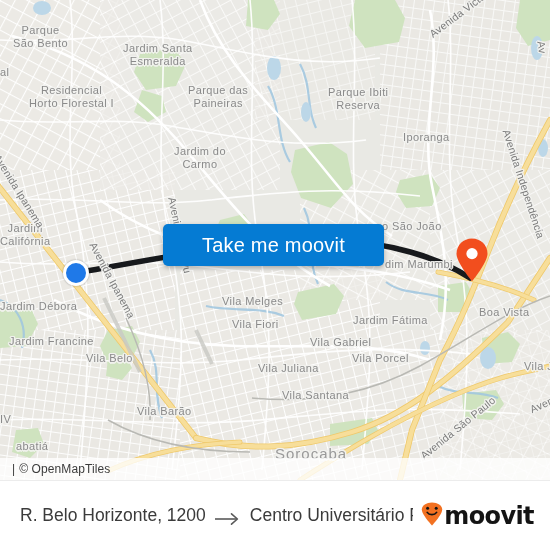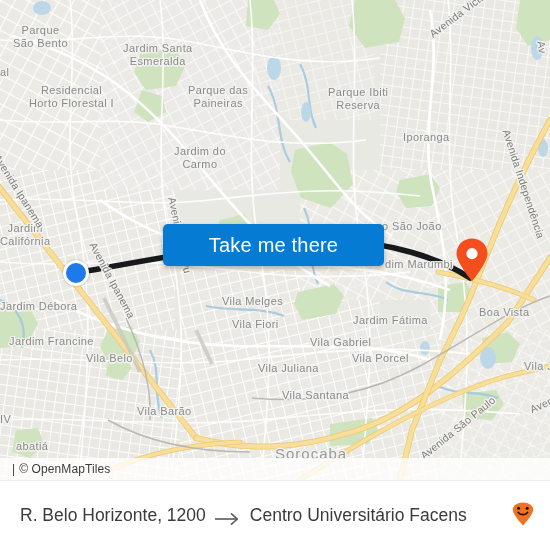--- a/index.html
+++ b/index.html
@@ -319,21 +319,21 @@
     <div id="origin-marker" style="left:63px;top:260px;"></div>
 
     <div id="dest-marker" style="left:455px;top:238px;">
       <svg viewBox="0 0 34 44" width="34" height="44">
         <path d="M17 43.2 C 17 43.2 32.5 24.6 32.5 15.8 C 32.5 7.1 25.6 0.6 17 0.6 C 8.4 0.6 1.5 7.1 1.5 15.8 C 1.5 24.6 17 43.2 17 43.2 Z" fill="#f24e1e"></path>
         <circle cx="17" cy="15.6" r="5.6" fill="#ffffff"></circle>
       </svg>
     </div>
 
     <button id="take-me-there">
-      <span>Take me there</span>
+      <span>Take me moovit</span>
     </button>
 
     <div id="attribution">
       <span class="attr-sep">|</span>
       <span>© OpenMapTiles</span>
     </div>
   </div>
 
   <div id="footer">
     <div id="route-summary">
@@ -348,16 +348,17 @@
     </div>
     <div id="moovit-logo">
       <span>
         <svg width="22" height="24" viewBox="0 0 22 24" aria-hidden="true">
           <path d="M11 23.4 C 11 23.4 21.2 12.6 21.2 7.4 C 21.2 3.3 16.6 0.4 11 0.4 C 5.4 0.4 0.8 3.3 0.8 7.4 C 0.8 12.6 11 23.4 11 23.4 Z" fill="#f27121"></path>
           <circle cx="6.6" cy="6.2" r="1.5" fill="#141414"></circle>
           <circle cx="15.2" cy="6.2" r="1.5" fill="#141414"></circle>
           <path d="M6.2 10.4 C 8.2 13.4, 13.6 13.4, 15.6 10.4" stroke="#141414" stroke-width="1.7" fill="none" stroke-linecap="round"></path>
         </svg>
       </span>
+      <span id="moovit-wordmark">moovit</span>
     </div>
   </div>
 
 </div>
 
 </body></html>

